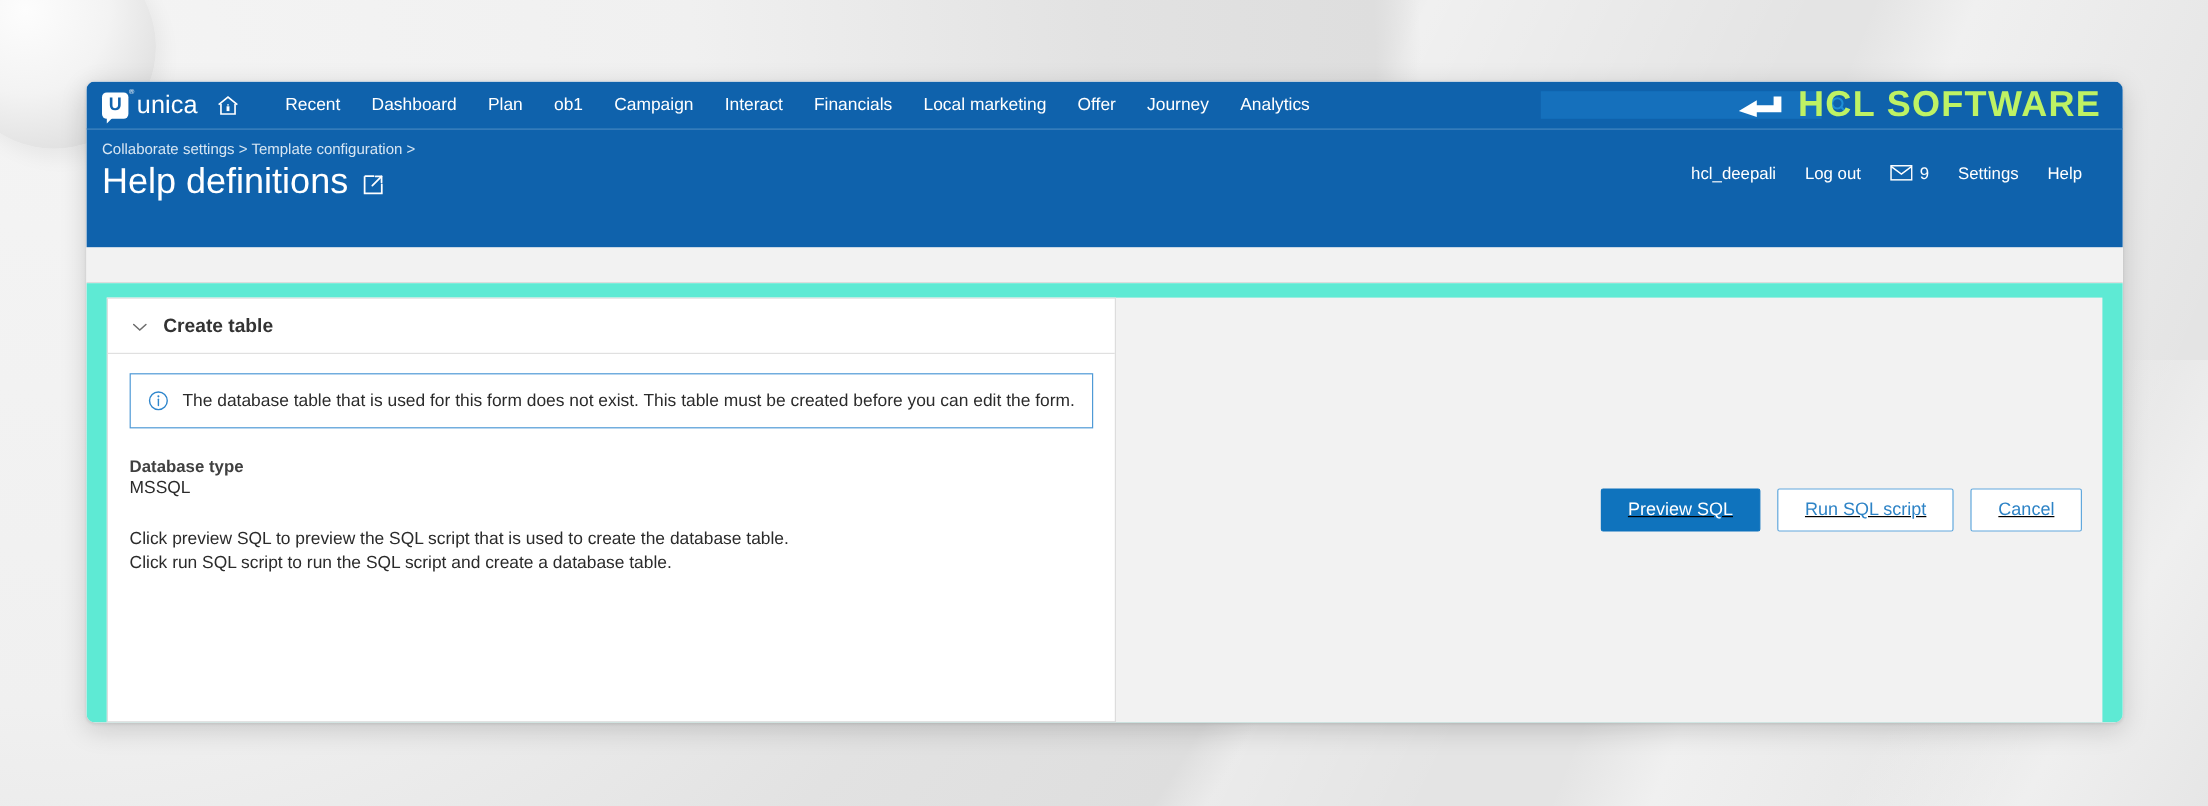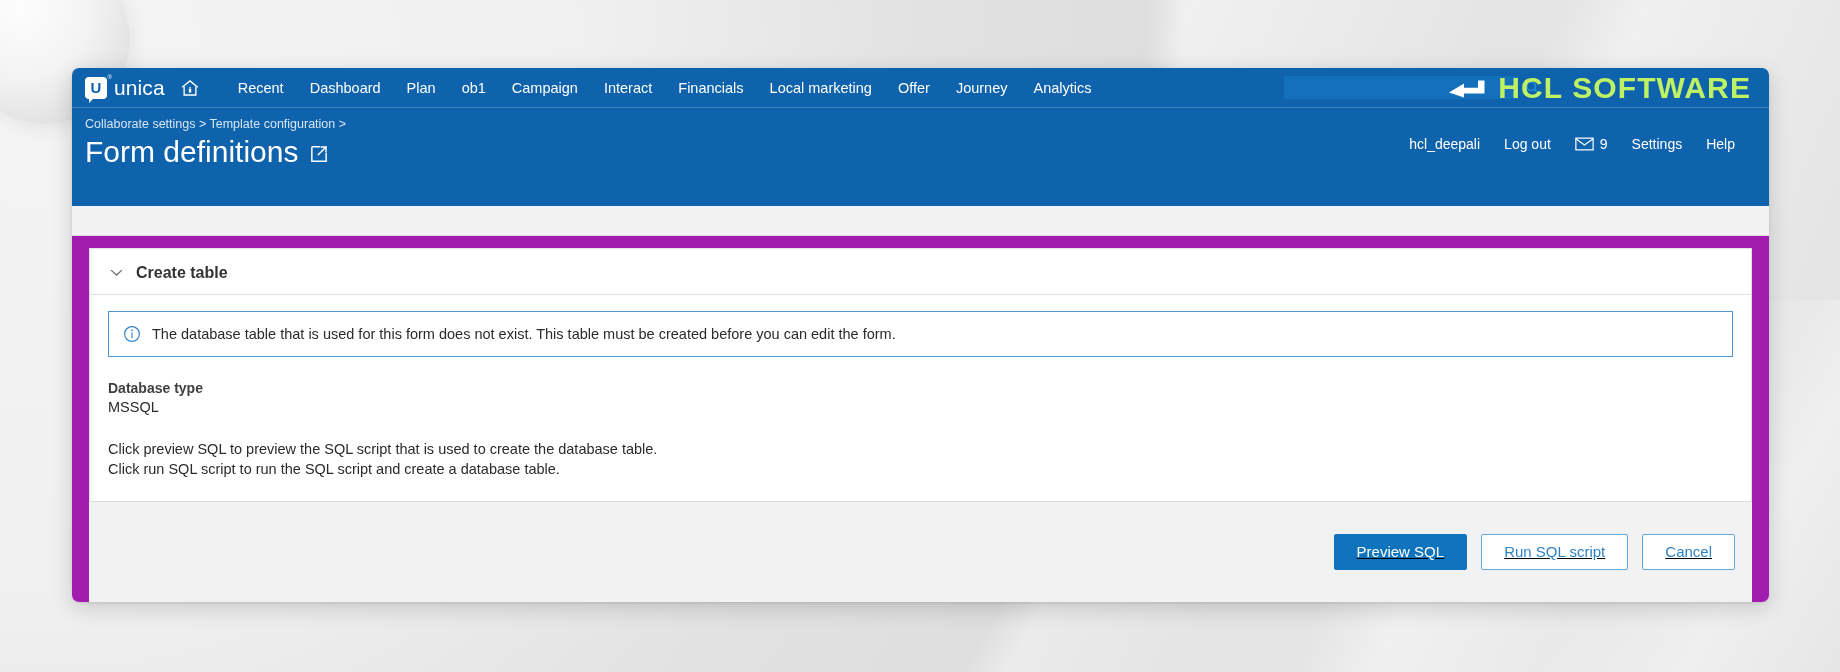--- a/index.html
+++ b/index.html
@@ -239,24 +239,24 @@
   .gray-strip {
     background: #f2f2f2;
     height: 30px;
     flex: 0 0 auto;
     border-bottom: 1px solid #dcdcdc;
   }
 
   
   .content-body {
     flex: 1 1 auto;
-    background: #a21caf;
+    background: #5eead4;
     padding: 12px 17px 0 17px;
     display: flex;
-    flex-direction: column;
+    flex-direction: row;
     min-height: 0;
   }
 
   .card {
     background: #ffffff;
     border: 1px solid #dddddd;
     border-top: 1px solid #e3e3e3;
     padding: 0;
     flex: 0 0 auto;
   }
@@ -395,21 +395,21 @@
       <svg width="40" height="25" viewBox="0 0 40 25">
         <path d="M2 16.5 L17 7.5 L17 11.8 L31 11.8 L31 4.5 L37.5 4.5 L37.5 17.5 L17 17.5 L17 21.5 Z" fill="#ffffff"></path>
       </svg>
       <span class="hcl-text">HCL SOFTWARE</span>
     </div>
   </div>
 
   <div class="pagehead">
     <div class="breadcrumb">Collaborate settings &gt; Template configuration &gt;</div>
     <div class="page-title-row">
-      <span class="page-title">Form definitions</span>
+      <span class="page-title">Help definitions</span>
       <span class="ext-link-icon">
         <svg width="22" height="22" viewBox="0 0 24 24" fill="none" stroke="#ffffff" stroke-width="1.6">
           <path d="M4.2 4.2 H13 M4.2 4.2 V19.8 H19.8 V11"></path>
           <path d="M11.2 12.8 L19.6 4.4" stroke-linecap="round"></path>
           <path d="M14.2 4.4 H19.6 V9.8" stroke-linecap="round" stroke-linejoin="round"></path>
         </svg>
       </span>
     </div>
 
     <div class="acct">

